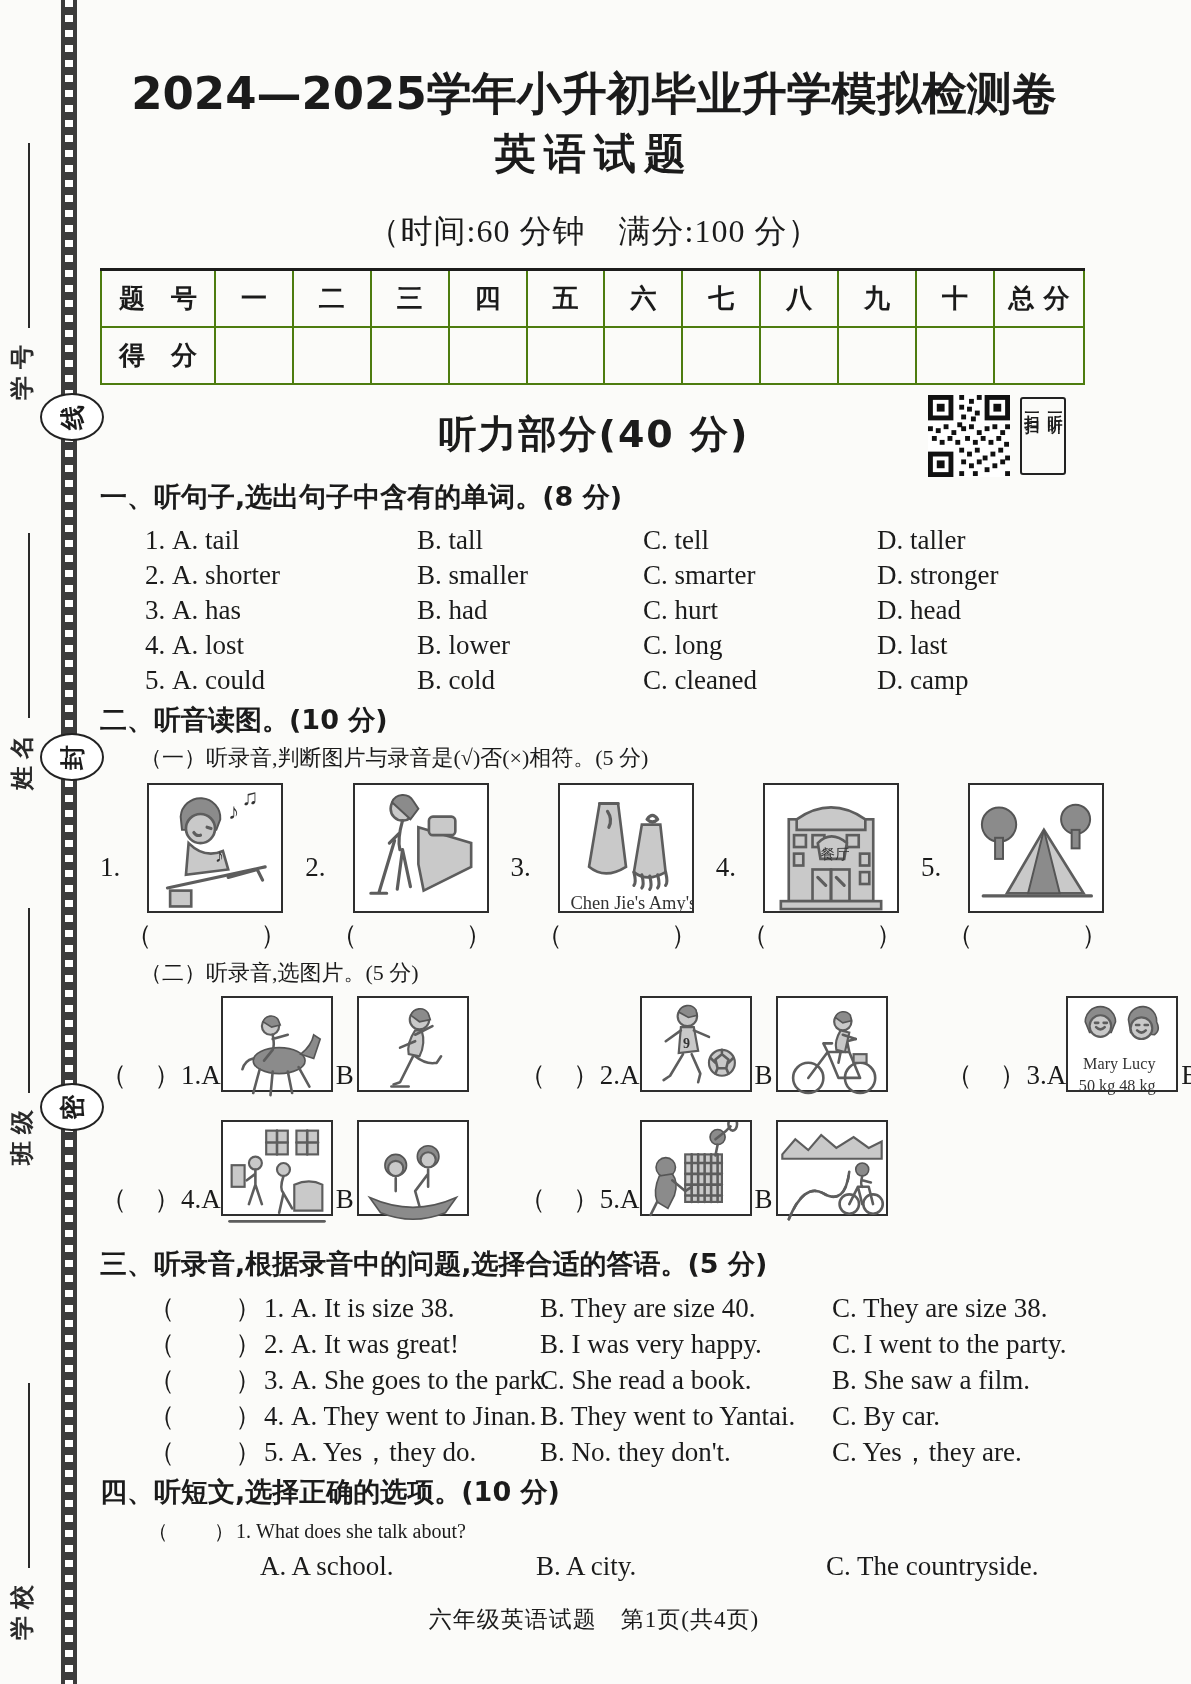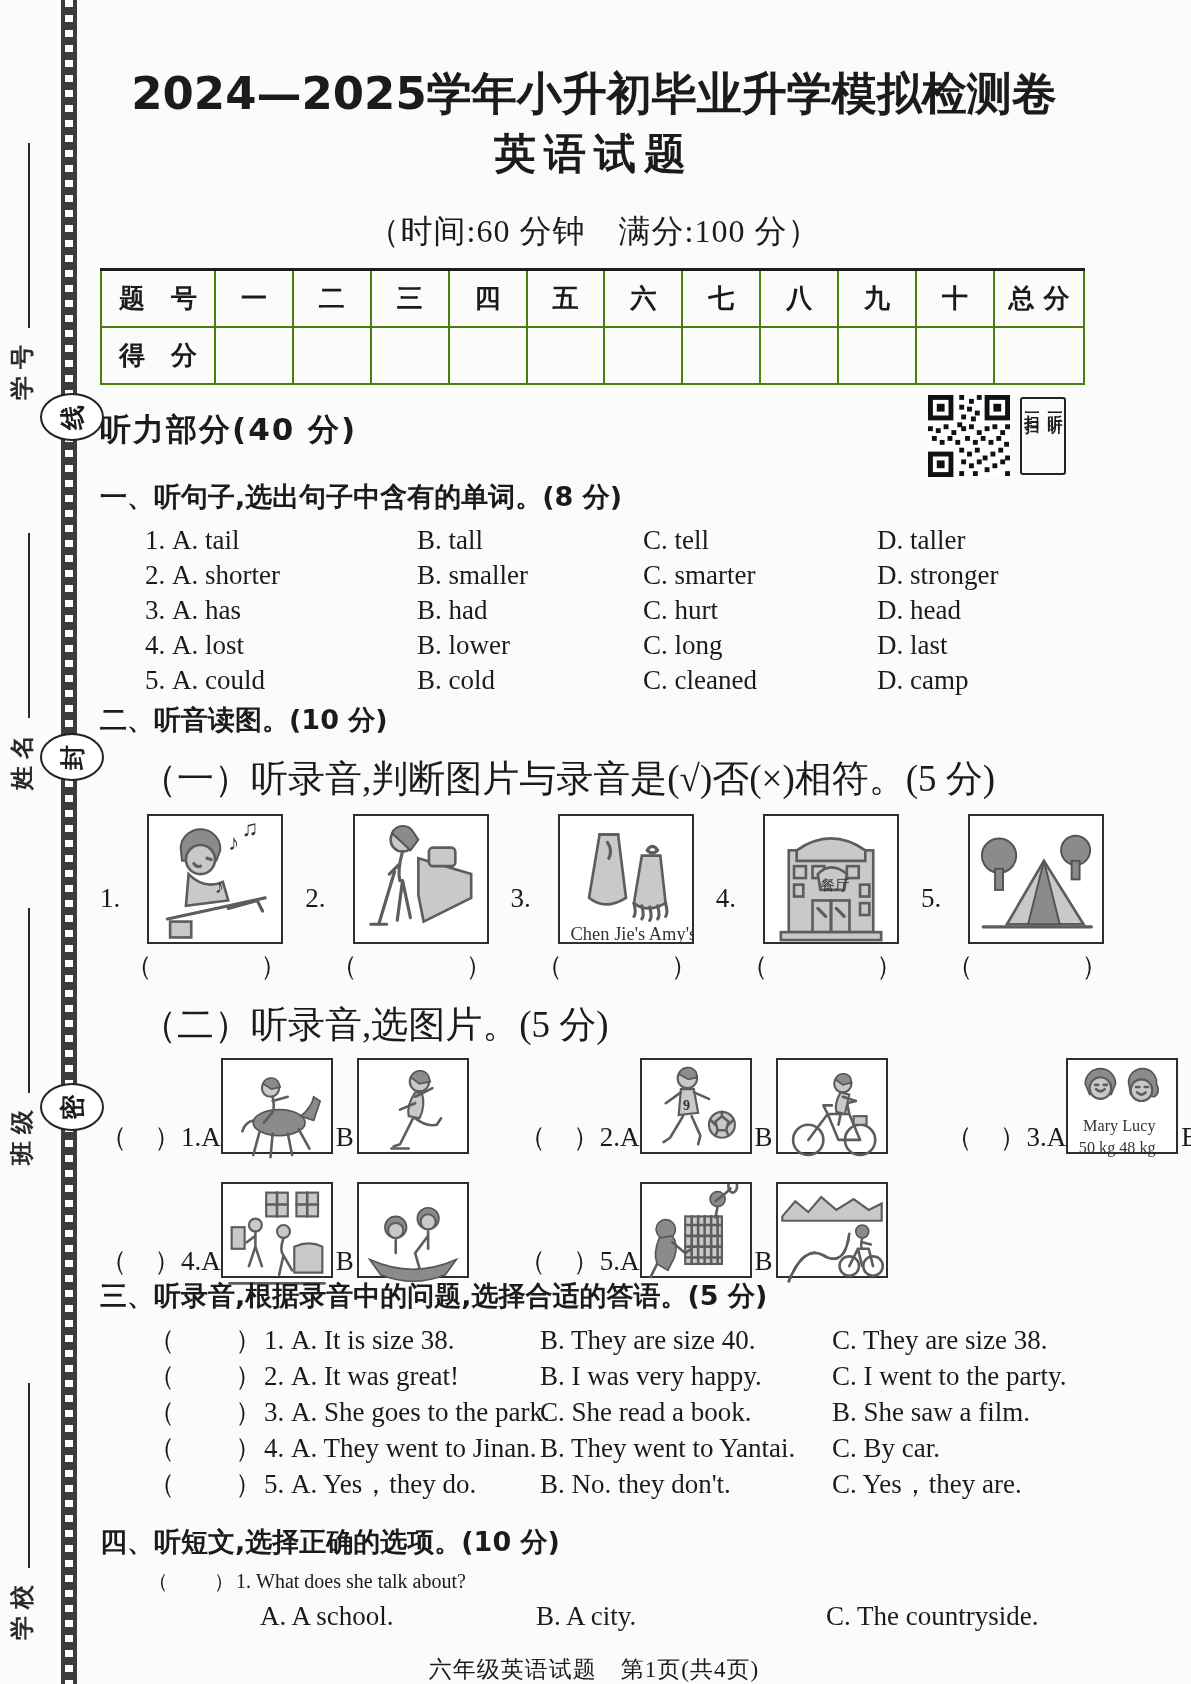--- a/index.html
+++ b/index.html
@@ -26,30 +26,30 @@
   .meta{margin-top:28px;text-align:center;font-size:32px;letter-spacing:1px;}
   
   table.score{margin-top:14px;width:985px;border-collapse:collapse;table-layout:fixed;}
   table.score td{border:2px solid #4d7c0f;height:53px;text-align:center;
         font-family:"DejaVu Sans",sans-serif;font-weight:700;font-size:26px;}
   table.score tr:first-child td{border-top:3px solid #1c1c1c;}
   table.score td.first{width:110px;}
   table.score td.last{width:86px;}
   
   .listen-row{position:relative;height:82px;margin-top:8px;}
-  .listen-row h2{margin:0;padding-top:16px;text-align:left;font-family:"DejaVu Sans",sans-serif;
-        font-weight:900;font-size:31px;letter-spacing:2px;}
+  .listen-row h2{margin:0;padding-top:16px;text-align:center;font-family:"DejaVu Sans",sans-serif;
+        font-weight:900;font-size:38px;letter-spacing:2px;}
   .qr{position:absolute;right:78px;top:2px;width:82px;height:82px;}
   .qr-caption{position:absolute;right:22px;top:4px;width:46px;height:78px;border:2px solid #222;
         border-radius:3px;display:flex;justify-content:center;gap:4px;padding:4px 2px;box-sizing:border-box;}
   .qr-caption span{writing-mode:vertical-lr;text-orientation:upright;font-family:"DejaVu Sans",sans-serif;
         font-size:15px;font-weight:700;letter-spacing:2px;}
   
   .sec-head{margin:4px 0 0 0;font-family:"DejaVu Sans",sans-serif;font-weight:800;font-size:27px;}
-  .sub-head{margin:16px 0 0 40px;font-size:37px;}
+  .sub-head{margin:5px 0 0 40px;font-size:22px;}
   
   .grid4{margin:8px 0 0 45px;display:grid;grid-template-columns:272px 226px 234px auto;
         font-size:27px;line-height:35px;}
   .grid4 span{white-space:nowrap;}
   
   .p1-row{margin-top:10px;display:flex;justify-content:space-between;width:985px;}
   .p1-item{display:flex;align-items:center;}
   .p1-item .num{font-size:27px;margin-right:5px;}
   .figcol{display:flex;flex-direction:column;align-items:center;}
   .imgbox{border:2px solid #2e2e2e;background:#fff;box-sizing:border-box;}
@@ -468,40 +468,40 @@
             <circle class="sk" cx="66" cy="76" r="9"></circle>
               <circle class="sk" cx="88" cy="76" r="9"></circle>
             <path class="sk" d="M66 76 L74 60 L84 60 L88 76 M74 60 L78 76"></path>
             <circle class="fd" cx="78" cy="44" r="6"></circle>
             <path class="sk" d="M78 50 q-2 8 0 10 M78 54 l8 2"></path>
           </svg>
         </div>
       </div>
     </div>
 
-    <div class="sec-head" style="margin-top:0">三、听录音,根据录音中的问题,选择合适的答语。(5 分)</div>
+    <div class="sec-head" style="margin-top:30px">三、听录音,根据录音中的问题,选择合适的答语。(5 分)</div>
     <div class="grid3">
       <span><i class="pw" style="font-style:normal">（　　）</i><i style="font-style:normal">1. A. It is size 38.</i></span>
       <span>B. They are size 40.</span>
       <span>C. They are size 38.</span>
       <span><i class="pw" style="font-style:normal">（　　）</i><i style="font-style:normal">2. A. It was great!</i></span>
       <span>B. I was very happy.</span>
       <span>C. I went to the party.</span>
       <span><i class="pw" style="font-style:normal">（　　）</i><i style="font-style:normal">3. A. She goes to the park.</i></span>
       <span>C. She read a book.</span>
       <span>B. She saw a film.</span>
       <span><i class="pw" style="font-style:normal">（　　）</i><i style="font-style:normal">4. A. They went to Jinan.</i></span>
       <span>B. They went to Yantai.</span>
       <span>C. By car.</span>
       <span><i class="pw" style="font-style:normal">（　　）</i><i style="font-style:normal">5. A. Yes，they do.</i></span>
       <span>B. No. they don't.</span>
       <span>C. Yes，they are.</span>
     </div>
 
-    <div class="sec-head" style="margin-top:22px">四、听短文,选择正确的选项。(10 分)</div>
+    <div class="sec-head" style="margin-top:4px">四、听短文,选择正确的选项。(10 分)</div>
     <div class="q-line">
       <span class="pw">（　　）</span><span>1. What does she talk about?</span>
     </div>
     <div class="grid3b">
       <span>A. A school.</span>
       <span>B. A city.</span>
       <span>C. The countryside.</span>
     </div>
 
     <div class="footer">六年级英语试题　第1页(共4页)</div>

